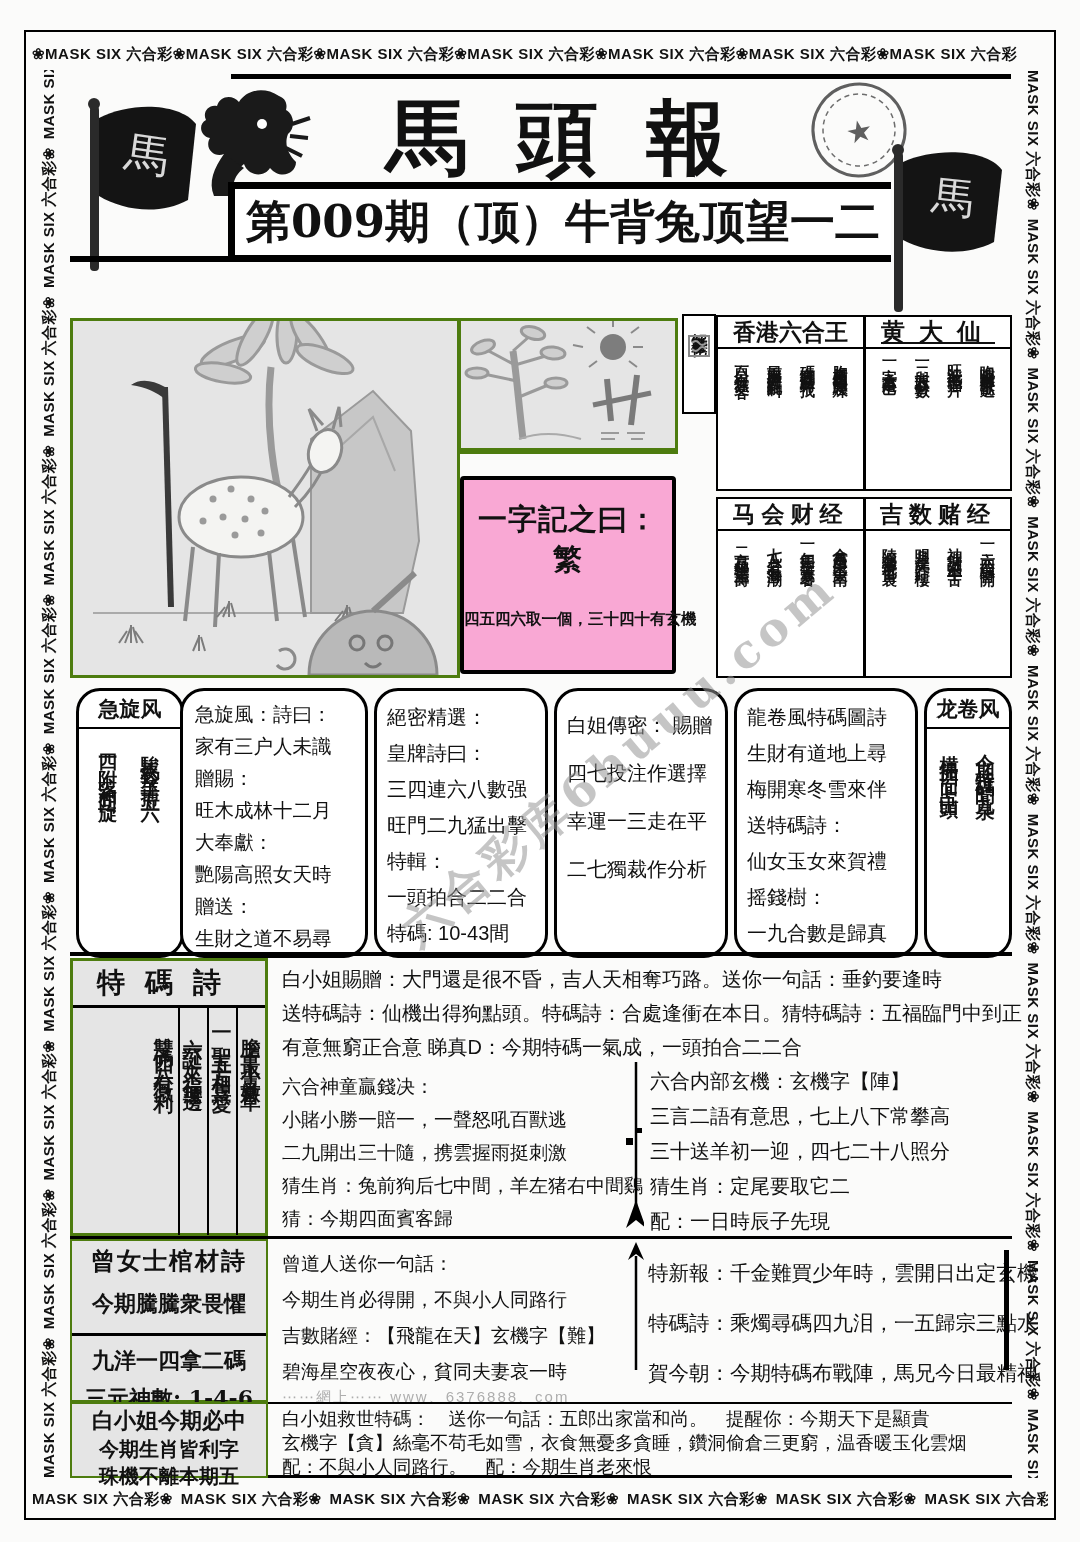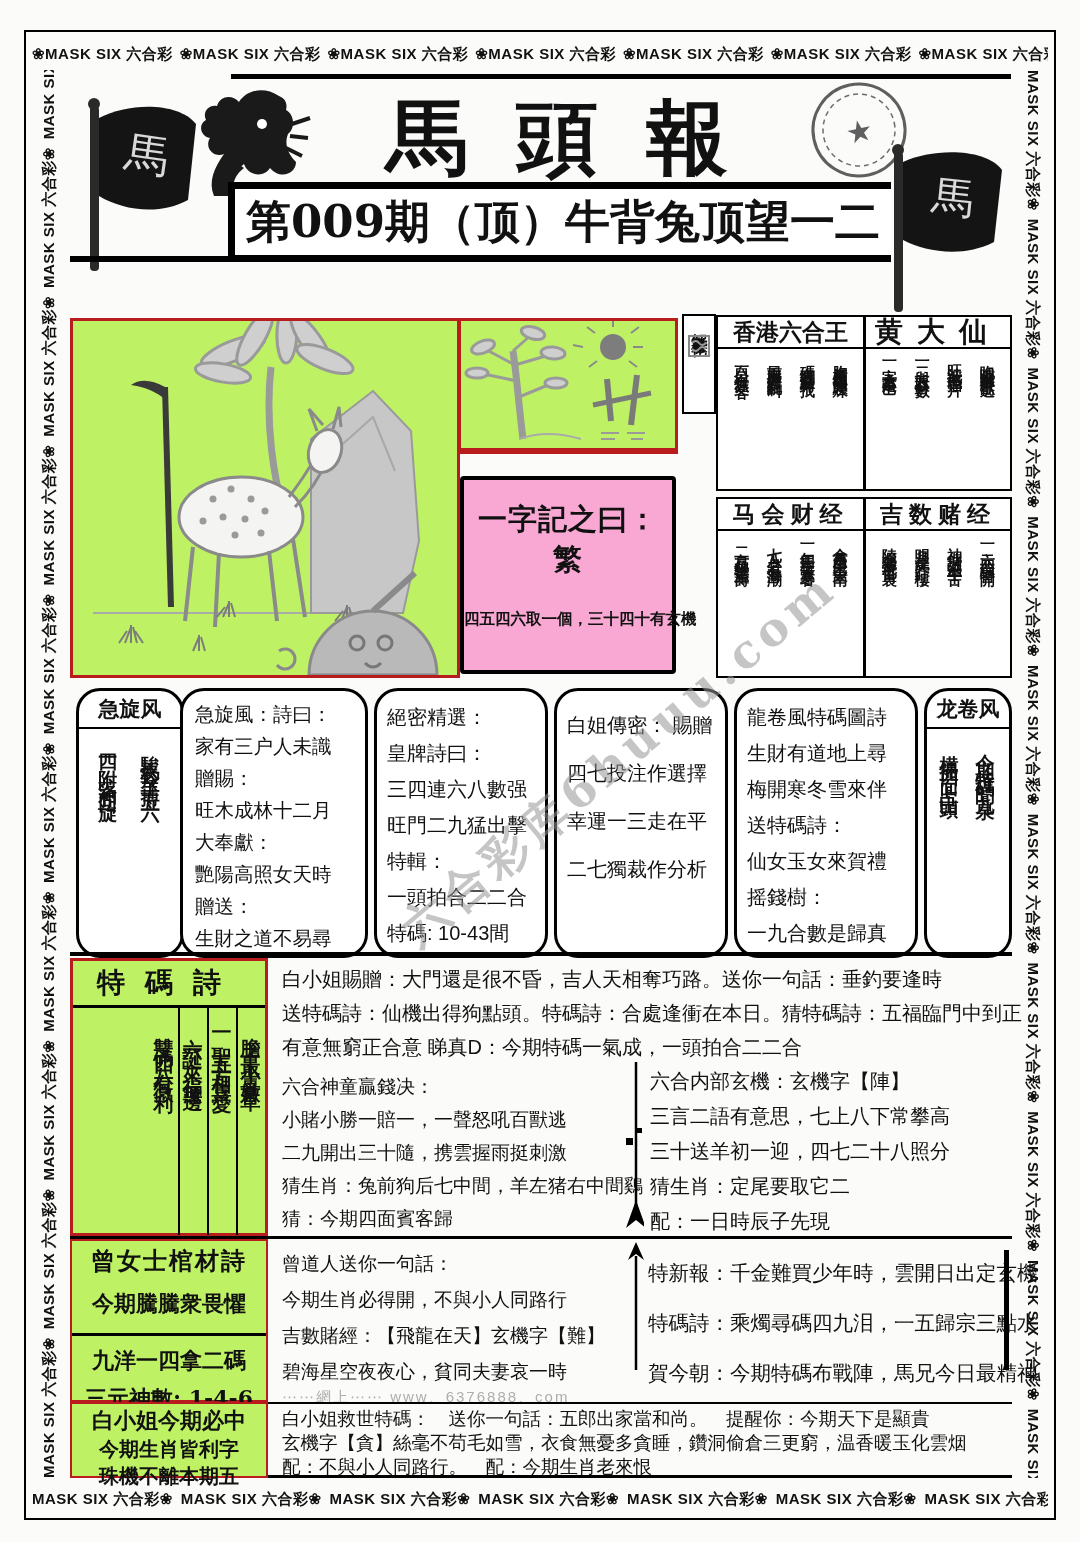--- a/index.html
+++ b/index.html
@@ -13,21 +13,21 @@
   .strip .u{flex:0 0 auto;}
   .vstrip{overflow:visible;}
   
   .title{font-family:"DejaVu Serif","Liberation Serif",serif;font-weight:900;
          font-size:82px;letter-spacing:48px;white-space:nowrap;}
   .subbar{background:#fff;border-top:7px solid #000;border-bottom:7px solid #000;border-left:7px solid #000;
           display:flex;align-items:center;justify-content:center;
           font-family:"DejaVu Serif","Liberation Serif",serif;font-weight:900;font-size:45px;white-space:nowrap;}
   .blkline{background:#000;}
   
-  .box{border:3px solid #b91c1c;background:#bef264;box-sizing:border-box;}
+  .box{border:3px solid #4d7c0f;background:#e5e5e5;box-sizing:border-box;}
   .rbox{border:3px solid #000;border-radius:24px;background:#fff;box-sizing:border-box;overflow:hidden;}
   .hd{font-family:"DejaVu Serif","Liberation Serif",serif;font-weight:900;text-align:center;}
   .lines div{white-space:nowrap;}
   
   .vcols{display:flex;flex-direction:row-reverse;justify-content:space-evenly;align-items:flex-start;height:100%;}
   .vcol{writing-mode:vertical-rl;font-family:"DejaVu Serif","Liberation Serif",serif;
         font-weight:bold;white-space:nowrap;}
   .gridsec{border:2px solid #000;box-sizing:border-box;background:#fff;}
   .gridsec .hd{border-bottom:2px solid #000;display:flex;justify-content:space-around;align-items:center;}
   .tcols{display:flex;flex-direction:row-reverse;height:100%;}
@@ -37,21 +37,21 @@
       transform:rotate(-40deg);transform-origin:left center;white-space:nowrap;pointer-events:none;}
   .faded{color:#9a9a9a;opacity:.8;letter-spacing:2px;font-size:15px;white-space:nowrap;}
   svg{display:block;}
 </style>
 </head>
 <body>
 
 <div class="frame"></div>
 
 <div class="strip abs" style="left:32px;top:38px;width:1016px;height:32px;">
-  <span style="display:flex;gap:7px;">
+  <span style="display:flex;">
       <span class="u">❀MASK SIX 六合彩</span>
       <span class="u">❀MASK SIX 六合彩</span>
       <span class="u">❀MASK SIX 六合彩</span>
       <span class="u">❀MASK SIX 六合彩</span>
       <span class="u">❀MASK SIX 六合彩</span>
       <span class="u">❀MASK SIX 六合彩</span>
       <span class="u">❀MASK SIX 六合彩</span>
     </span>
 
 </div>
@@ -235,21 +235,21 @@
 <div class="gridsec abs" style="left:716px;top:315px;width:149px;height:176px;">
   <div class="hd" style="height:30px;font-size:23px;">香港六合王</div>
   <div class="vcols" style="height:142px;font-size:15px;">
       <div class="vcol" style="letter-spacing:3px;padding-top:4px;">胸横星門體態殊</div>
       <div class="vcol" style="letter-spacing:3px;padding-top:4px;">碼有碼路林中找</div>
       <div class="vcol" style="letter-spacing:3px;padding-top:4px;">風雨五更鷄亂叫</div>
       <div class="vcol" style="letter-spacing:3px;padding-top:4px;">自公一去無狂客</div>
     </div>
 </div>
 <div class="gridsec abs" style="left:864px;top:315px;width:148px;height:176px;">
-  <div class="hd" style="height:30px;font-size:28px;letter-spacing:14px;">黄大仙</div>
+  <div class="hd" style="height:30px;font-size:24px;letter-spacing:14px;text-decoration:underline;">黄大仙</div>
   <div class="vcols" style="height:142px;font-size:15px;">
       <div class="vcol" style="letter-spacing:3px;padding-top:4px;">咆嘯出林衆獸逃</div>
       <div class="vcol" style="letter-spacing:3px;padding-top:4px;">旺波七能擋一片</div>
       <div class="vcol" style="letter-spacing:3px;padding-top:4px;">一二與八取合數</div>
       <div class="vcol" style="letter-spacing:3px;padding-top:4px;">一字六合是申巳</div>
     </div>
 </div>
 <div class="gridsec abs" style="left:716px;top:497px;width:149px;height:181px;">
   <div class="hd" style="height:30px;font-size:23px;letter-spacing:6px;">马会财经</div>
   <div class="vcols" style="height:147px;font-size:15px;">

